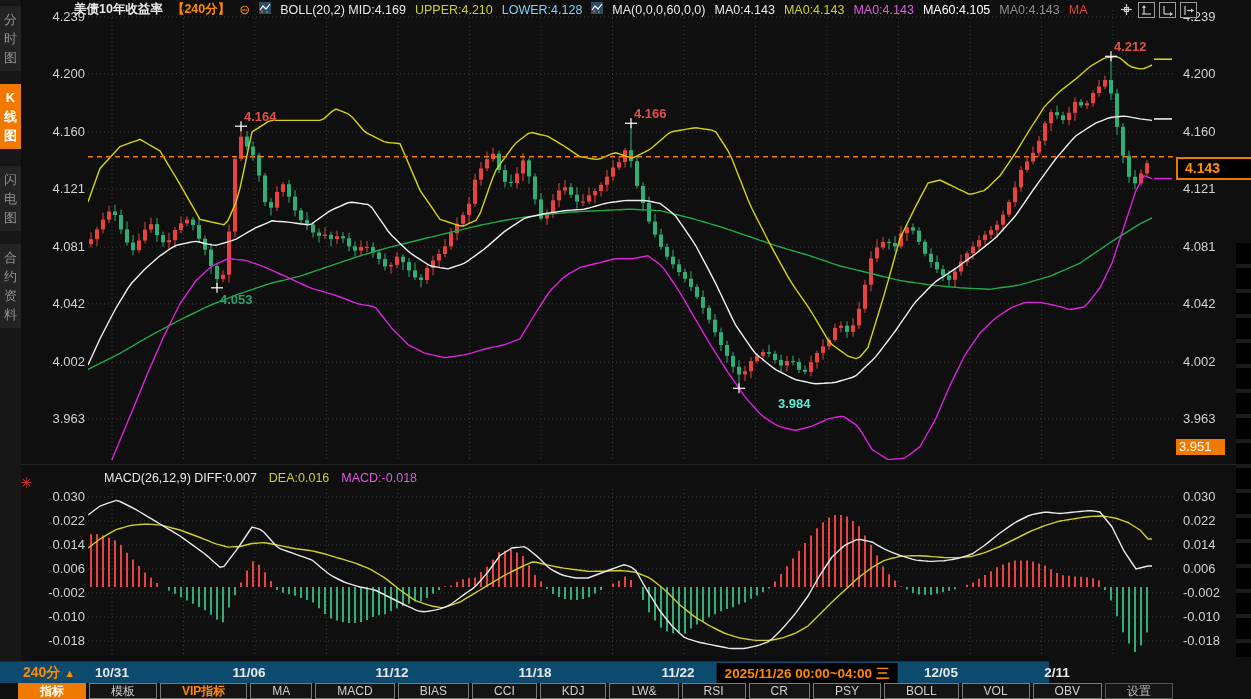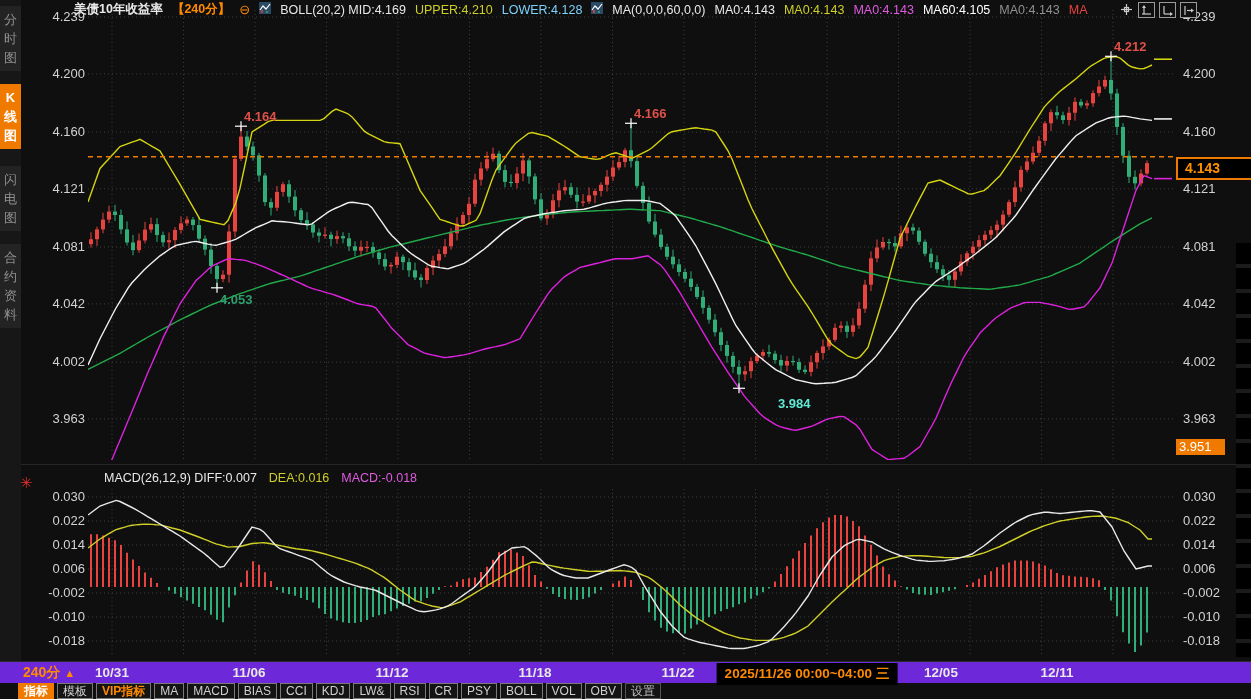--- a/index.html
+++ b/index.html
@@ -23,30 +23,30 @@
   .axis-label.right{left:1183px;}
   
   #current-badge{position:absolute;left:1176px;top:157px;width:68px;height:19px;background:#000;
      border:2px solid #f07a00;color:#ff9100;font-size:14px;font-weight:bold;line-height:19px;
      padding-left:7px;z-index:4;}
   #low-badge{position:absolute;left:1176px;top:439px;width:46px;height:16px;background:#f07a00;
      color:#fff;font-size:13px;line-height:16px;padding-left:3px;z-index:4;}
   
   .price-note{position:absolute;font-size:13px;font-weight:bold;z-index:4;white-space:nowrap;}
   
-  #xaxis-row{position:absolute;left:0;top:661px;width:1251px;height:21px;background:#6d28d9;
+  #xaxis-row{position:absolute;left:0;top:661px;width:1049px;height:21px;background:#0c4a6e;
      border-top:1px solid #2c2c2c;z-index:4;}
   #period-label{position:absolute;left:23px;top:2px;color:#ff8a00;font-size:14px;font-weight:bold;cursor:pointer;}
   #period-label .tri{font-size:11px;}
   .x-label{position:absolute;top:3px;transform:translateX(-50%);color:#e8e8e8;font-size:13.5px;font-weight:bold;}
   #x-highlight{position:absolute;top:1px;transform:translateX(-50%);background:#000;color:#ff8a00;
      font-size:13.5px;font-weight:bold;padding:2px 8px;white-space:nowrap;}
   
   #toolbar{position:absolute;left:18px;top:683px;height:16px;display:flex;gap:3px;z-index:4;}
-  .tb-item{height:14px;line-height:14px;padding:0 5px;font-size:12px;color:#cfcfcf;
+  .tb-item{height:14px;line-height:14px;padding:0 21px;font-size:12px;color:#cfcfcf;
      border:1px solid #7a7a7a;background:#141414;cursor:pointer;white-space:nowrap;}
   .tb-item.active{background:#f07a00;border-color:#f07a00;color:#fff;font-weight:bold;}
   .tb-item.vip{color:#ff8a00;font-weight:bold;}
   .tb-item.plain{border-color:#555;color:#bdbdbd;}
   
   #watermark{position:absolute;left:1104px;top:646px;font-size:42px;letter-spacing:2px;color:#cdcdcd;
      z-index:6;font-weight:400;}
   #top-icons{position:absolute;left:1119px;top:2px;display:flex;gap:4px;z-index:4;}
   .top-icon{width:15px;height:14px;display:flex;align-items:center;justify-content:center;cursor:pointer;}
   .top-icon.boxed{border:1px solid #9a9a9a;background:#101010;}
@@ -814,21 +814,21 @@
       <span>240分</span>
       <span class="tri">▲</span>
     </div>
     <div id="x-labels-holder">
         <div class="x-label" style="left: 112px;">10/31</div>
         <div class="x-label" style="left: 249px;">11/06</div>
         <div class="x-label" style="left: 392px;">11/12</div>
         <div class="x-label" style="left: 535px;">11/18</div>
         <div class="x-label" style="left: 678px;">11/22</div>
         <div class="x-label" style="left: 941px;">12/05</div>
-        <div class="x-label" style="left: 1057px;">12/11</div>
+        <div class="x-label" style="left: 1057px;">2/11</div>
       </div>
     <div id="x-highlight" style="left: 807px;">2025/11/26 00:00~04:00 三</div>
   </div>
 
   <div id="toolbar">
       <div class="tb-item active">指标</div>
       <div class="tb-item">模板</div>
       <div class="tb-item vip">VIP指标</div>
       <div class="tb-item">MA</div>
       <div class="tb-item">MACD</div>

